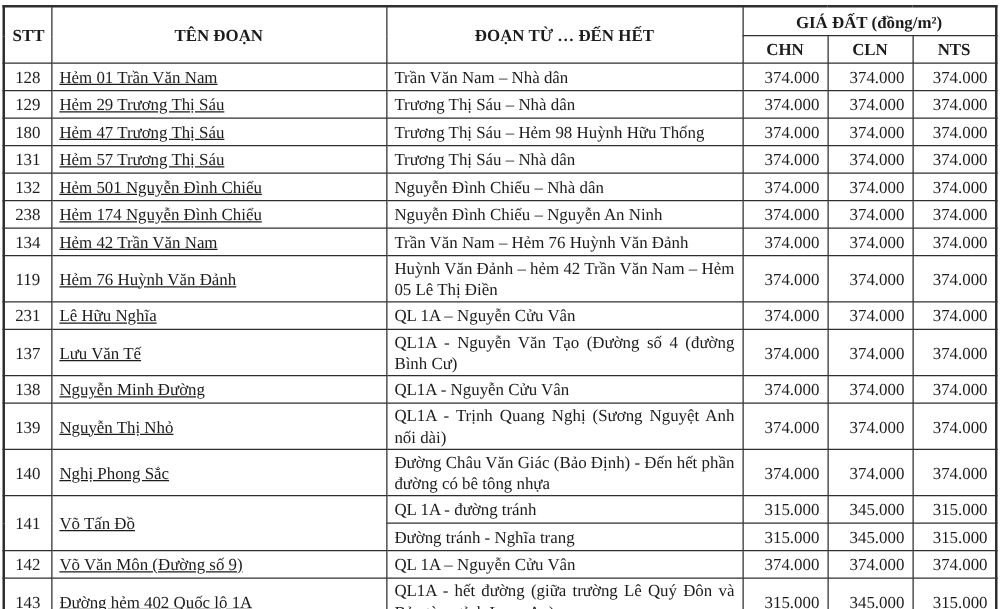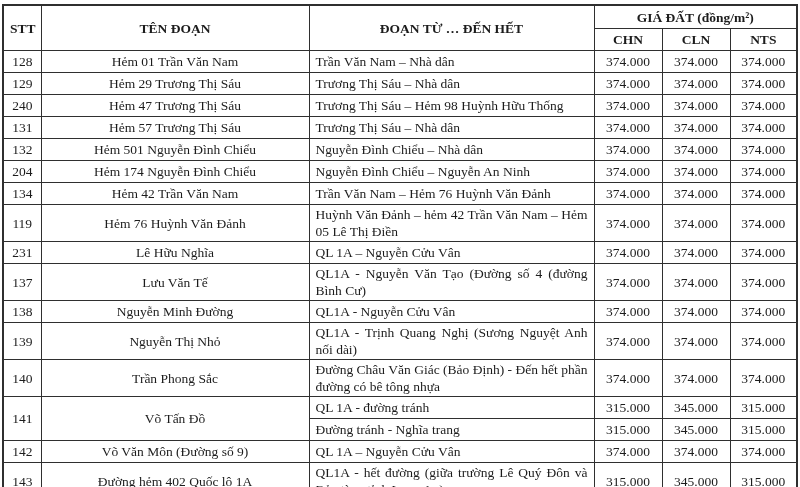--- a/index.html
+++ b/index.html
@@ -35,30 +35,31 @@
     font-weight: bold;
     text-align: center;
     padding: 2px 2px;
   }
   thead tr.h1 th { height: 20px; }
   thead tr.h2 th { height: 19px; margin-left: 32px; }
   td.stt {
     text-align: center;
   }
   td.name {
-    text-align: center;
+    text-align: left;
     padding-left: 8px;
+    text-decoration: underline;
   }
   td.seg {
     text-align: justify;
     padding-left: 6px;
     padding-right: 6px;
   }
   td.num {
-    text-align: center;
+    text-align: right;
   }
   tr.data-row { height: 22px; padding-left: 20px; }
 </style>
 </head>
 <body>
 
 <div class="page">
   <table class="price-table">
     <colgroup>
       <col style="width:38px">
@@ -92,21 +93,21 @@
         </tr>
         <tr class="data-row">
           <td class="stt">129</td>
           <td class="name">Hẻm 29 Trương Thị Sáu</td>
           <td class="seg">Trương Thị Sáu – Nhà dân</td>
           <td class="num">374.000</td>
           <td class="num">374.000</td>
           <td class="num">374.000</td>
         </tr>
         <tr class="data-row">
-          <td class="stt">240</td>
+          <td class="stt">180</td>
           <td class="name">Hẻm 47 Trương Thị Sáu</td>
           <td class="seg">Trương Thị Sáu – Hẻm 98 Huỳnh Hữu Thống</td>
           <td class="num">374.000</td>
           <td class="num">374.000</td>
           <td class="num">374.000</td>
         </tr>
         <tr class="data-row">
           <td class="stt">131</td>
           <td class="name">Hẻm 57 Trương Thị Sáu</td>
           <td class="seg">Trương Thị Sáu – Nhà dân</td>
@@ -116,21 +117,21 @@
         </tr>
         <tr class="data-row">
           <td class="stt">132</td>
           <td class="name">Hẻm 501 Nguyễn Đình Chiểu</td>
           <td class="seg">Nguyễn Đình Chiểu – Nhà dân</td>
           <td class="num">374.000</td>
           <td class="num">374.000</td>
           <td class="num">374.000</td>
         </tr>
         <tr class="data-row">
-          <td class="stt">204</td>
+          <td class="stt">238</td>
           <td class="name">Hẻm 174 Nguyễn Đình Chiểu</td>
           <td class="seg">Nguyễn Đình Chiểu – Nguyễn An Ninh</td>
           <td class="num">374.000</td>
           <td class="num">374.000</td>
           <td class="num">374.000</td>
         </tr>
         <tr class="data-row">
           <td class="stt">134</td>
           <td class="name">Hẻm 42 Trần Văn Nam</td>
           <td class="seg">Trần Văn Nam – Hẻm 76 Huỳnh Văn Đảnh</td>
@@ -173,21 +174,21 @@
         <tr class="data-row">
           <td class="stt">139</td>
           <td class="name">Nguyễn Thị Nhỏ</td>
           <td class="seg">QL1A - Trịnh Quang Nghị (Sương Nguyệt Anh nối dài)</td>
           <td class="num">374.000</td>
           <td class="num">374.000</td>
           <td class="num">374.000</td>
         </tr>
         <tr class="data-row">
           <td class="stt">140</td>
-          <td class="name">Trần Phong Sắc</td>
+          <td class="name">Nghị Phong Sắc</td>
           <td class="seg">Đường Châu Văn Giác (Bảo Định) - Đến hết phần đường có bê tông nhựa</td>
           <td class="num">374.000</td>
           <td class="num">374.000</td>
           <td class="num">374.000</td>
         </tr>
         <tr class="data-row">
           <td class="stt" rowspan="2">141</td>
           <td class="name" rowspan="2">Võ Tấn Đồ</td>
           <td class="seg">QL 1A - đường tránh</td>
           <td class="num">315.000</td>

